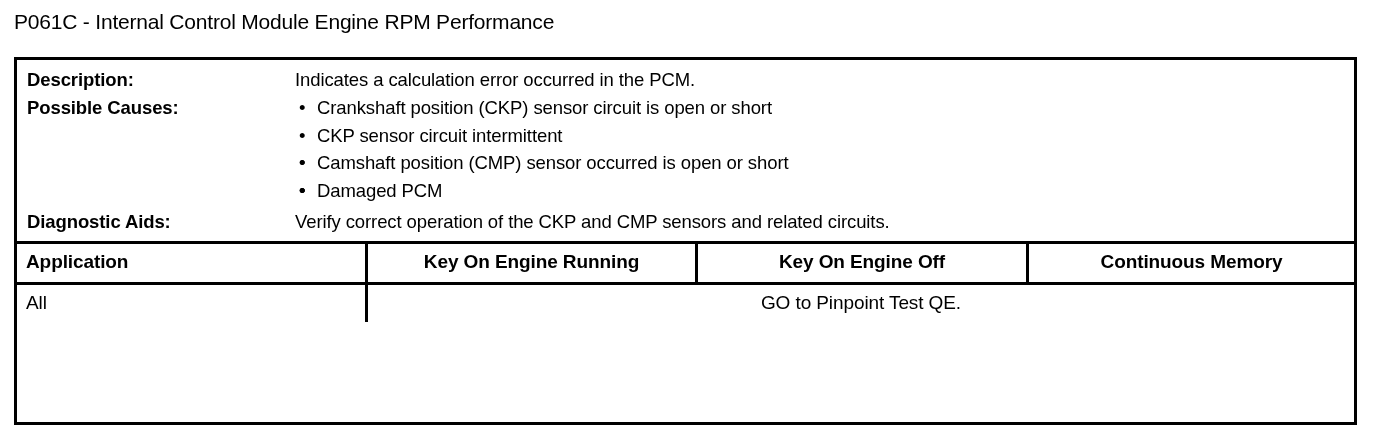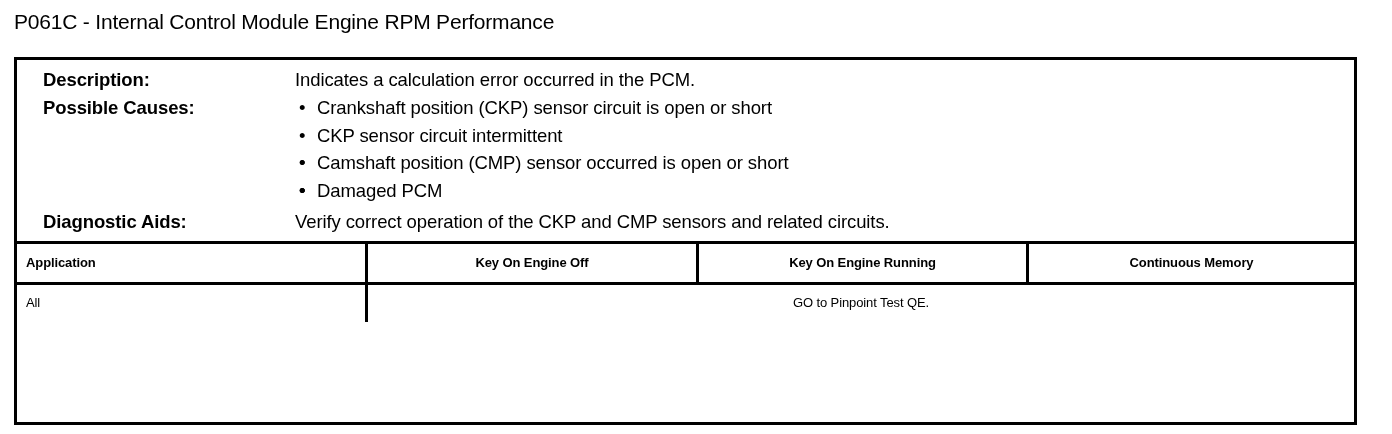--- a/index.html
+++ b/index.html
@@ -49,21 +49,21 @@
     padding: 4px 0 6px 0;
     flex: 0 0 auto;
   }
   .info-row {
     display: flex;
     align-items: flex-start;
   }
   .info-label {
     flex: 0 0 278px;
     box-sizing: border-box;
-    padding-left: 26px;
+    padding-left: 10px;
     font-size: 18.5px;
     font-weight: bold;
     letter-spacing: -0.1px;
     line-height: 27px;
     white-space: nowrap;
   }
   .info-value {
     flex: 1 1 auto;
     font-size: 18.5px;
     line-height: 27px;
@@ -100,21 +100,21 @@
   }
   .grid-row {
     display: flex;
     align-items: stretch;
   }
   .grid-row.header-row {
     border-bottom: 3px solid #000000;
   }
   .grid-cell {
     box-sizing: border-box;
-    font-size: 13px;
+    font-size: 19px;
     letter-spacing: -0.1px;
     padding: 3px 6px 5px 6px;
     display: flex;
     align-items: center;
   }
   .header-row .grid-cell {
     font-weight: bold;
     height: 38px;
   }
   .body-row .grid-cell {
@@ -181,22 +181,22 @@
         <div class="info-label">Diagnostic Aids:</div>
         <div class="info-value">Verify correct operation of the CKP and CMP sensors and related circuits.</div>
       </div>
 
     </div>
 
     <div class="grid-section">
 
       <div class="grid-row header-row">
         <div class="grid-cell col-app">Application</div>
+        <div class="grid-cell col-koer">Key On Engine Running</div>
         <div class="grid-cell col-koeo">Key On Engine Off</div>
-        <div class="grid-cell col-koer">Key On Engine Running</div>
         <div class="grid-cell col-cm">Continuous Memory</div>
       </div>
 
       <div class="grid-row body-row">
         <div class="grid-cell col-app">All</div>
         <div class="grid-cell col-span3">GO to Pinpoint Test QE.</div>
       </div>
 
     </div>
 

